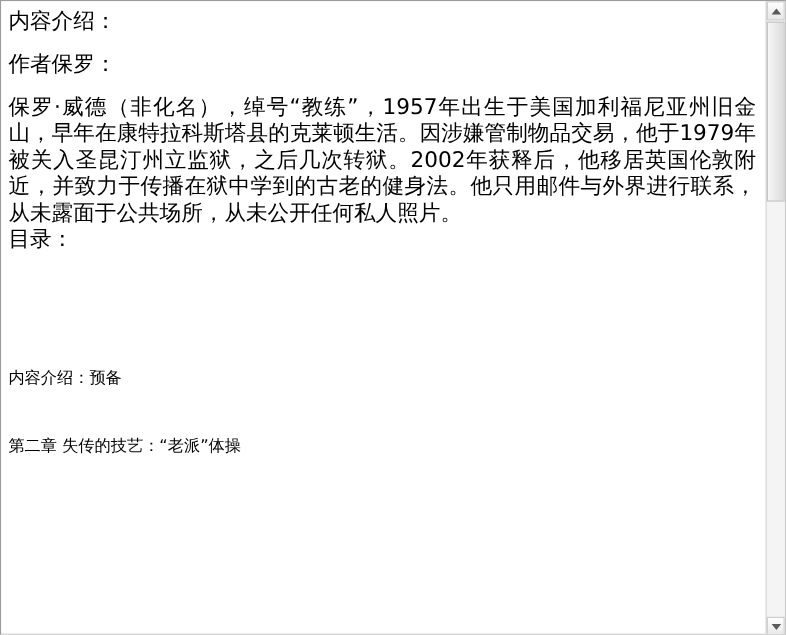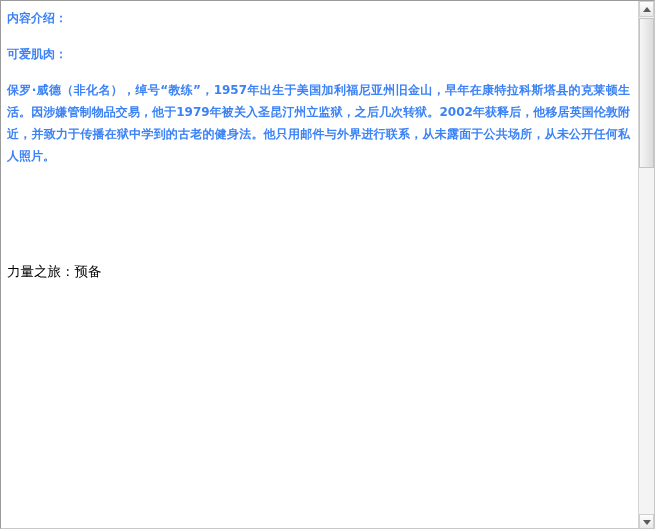--- a/index.html
+++ b/index.html
@@ -30,28 +30,27 @@
     top: 0;
     left: 0;
     right: 16px;
     bottom: 0;
     padding: 6px 8px 0 6px;
     box-sizing: border-box;
     overflow: hidden;
     background: #ffffff;
   }
   .para {
-    font-size: 12px;
+    font-size: 18px;
     line-height: 22px;
-    color: #3b82f6;
+    color: #000000;
     margin: 0 0 14px 0;
     text-align: justify;
     white-space: pre-wrap;
     word-break: break-all;
-    font-weight: bold;
   }
   .para.tight {
     margin-bottom: 0;
   }
   .toc {
     font-size: 13.5px;
     line-height: 19px;
     color: #000000;
     margin: 0;
     white-space: pre-wrap;
@@ -119,27 +118,29 @@
 </style>
 </head>
 <body>
 
 <div class="window">
 
   <div class="doc-area">
 
     <p class="para">内容介绍：</p>
 
-    <p class="para">可爱肌肉：</p>
+    <p class="para">作者保罗：</p>
     <p class="para tight">保罗·威德（非化名），绰号“教练”，1957年出生于美国加利福尼亚州旧金山，早年在康特拉科斯塔县的克莱顿生活。因涉嫌管制物品交易，他于1979年被关入圣昆汀州立监狱，之后几次转狱。2002年获释后，他移居英国伦敦附近，并致力于传播在狱中学到的古老的健身法。他只用邮件与外界进行联系，从未露面于公共场所，从未公开任何私人照片。</p>
 
+    <p class="para tight">目录：</p>
 
     <div class="toc">
       <div class="toc-line"></div>
-      <div class="toc-line">力量之旅：预备</div>
+      <div class="toc-line">内容介绍：预备</div>
+      <div class="toc-line">第二章 失传的技艺：“老派”体操</div>
       
       
       
       
       
       
       
       
       
       

